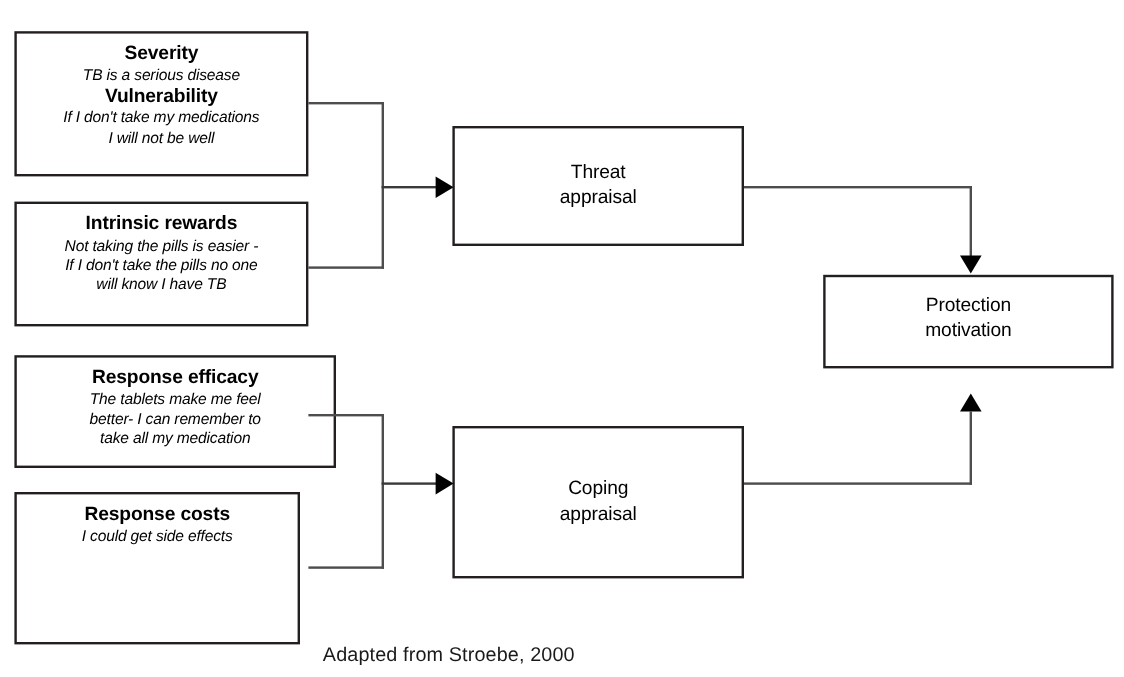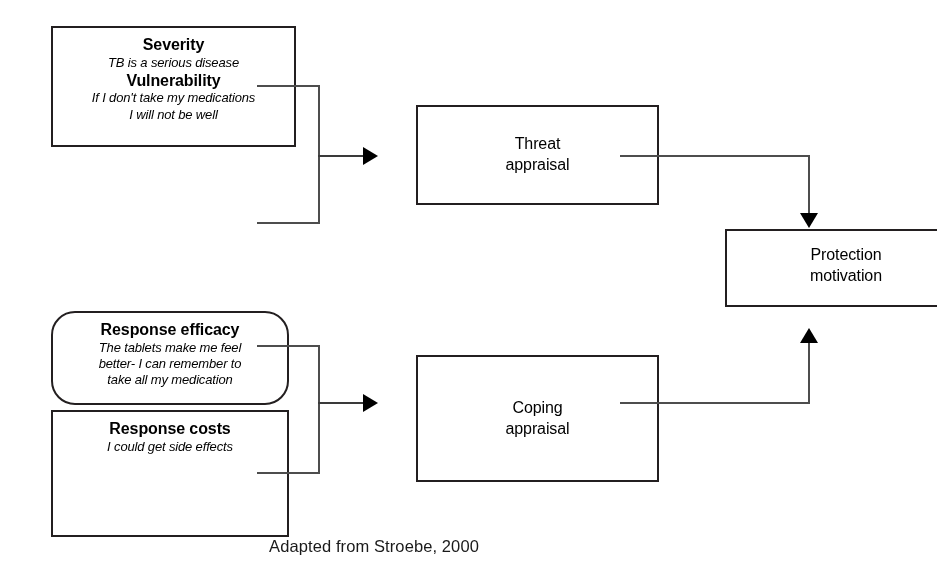--- a/index.html
+++ b/index.html
@@ -17,21 +17,20 @@
   }
 
   
   .box {
     position: absolute;
     box-sizing: border-box;
     border: 2px solid #231f20;
     background: #ffffff;
     text-align: center;
     color: #000000;
-    margin-left: 39px;
   }
   .box.construct {
     padding-top: 7px;
   }
   .box.stage {
     display: flex;
     align-items: center;
     justify-content: center;
   }
 
@@ -113,22 +112,28 @@
 <div id="canvas">
 
   <div class="box construct" style="left:12px; top:26px; width:245px; height:121px;">
     <p class="title">Severity</p>
     <p class="desc">TB is a serious disease</p>
     <p class="title">Vulnerability</p>
     <p class="desc" style="white-space:pre-line;">If I don't take my medications
 I will not be well</p>
   </div>
 
+  <div class="box construct" style="left:12px; top:168px; width:245px; height:104px;">
+    <p class="title">Intrinsic rewards</p>
+    <p class="desc" style="white-space:pre-line;">Not taking the pills is easier  -
+If I don't take the pills no one
+will know I have TB</p>
+  </div>
 
-  <div class="box construct" style="left:12px; top:311px; width:238px; height:94px;border-radius:24px;">
+  <div class="box construct" style="left:12px; top:296px; width:268px; height:94px;">
     <p class="title">Response efficacy</p>
     <p class="desc" style="white-space:pre-line;">The tablets make me feel
 better-  I can remember to
 take all my medication</p>
   </div>
 
   <div class="box construct" style="left:12px; top:410px; width:238px; height:127px;">
     <p class="title">Response costs</p>
     <p class="desc">I could get side effects</p>
   </div>

